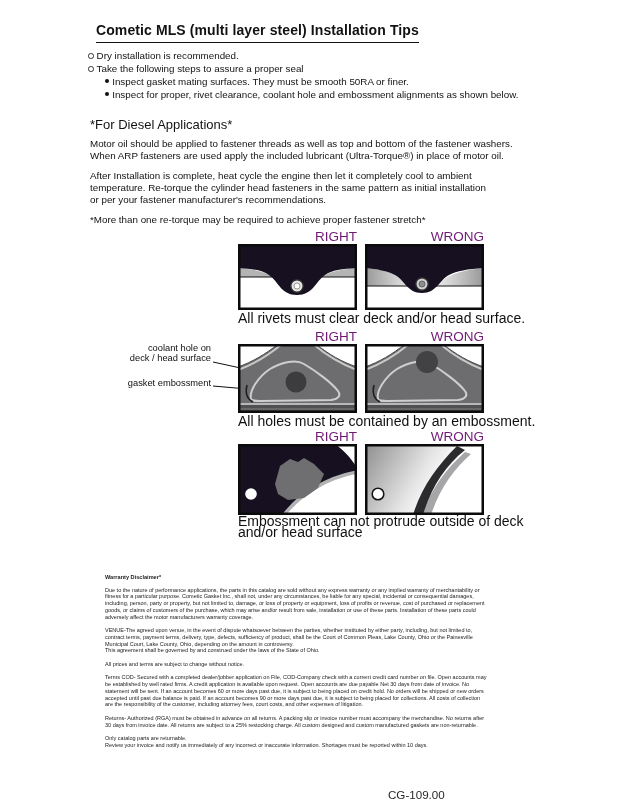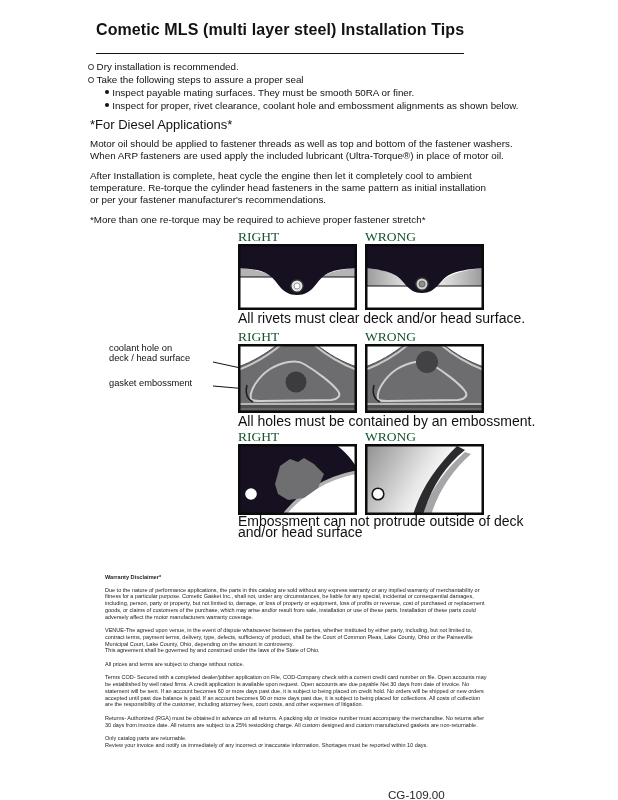--- a/index.html
+++ b/index.html
@@ -1,36 +1,36 @@
 <!DOCTYPE html>
 <html><head>
 <meta charset="utf-8">
 <style>
   html,body{margin:0;padding:0;background:#ffffff;}
   .page{position:relative;width:618px;height:800px;background:#ffffff;overflow:hidden;
         font-family:"Liberation Sans","DejaVu Sans",sans-serif;color:#121212;}
   
   #tips{position:absolute;left:88px;top:21px;width:470px;}
-  #tips h1{font-size:16px;font-weight:bold;margin:0 0 6px 8px;display:inline-block;
-           border-bottom:1.6px solid #111;padding-bottom:14px;letter-spacing:.1px;}
+  #tips h1{font-size:14px;font-weight:bold;margin:0 0 6px 8px;display:inline-block;
+           border-bottom:1.6px solid #111;padding-bottom:4px;letter-spacing:.1px;}
   .brow{display:flex;align-items:flex-start;line-height:13px;font-size:9.8px;}
   .marker-o{flex:0 0 auto;width:3.6px;height:3.6px;border:1.1px solid #333;border-radius:50%;
             margin:4px 3px 0 0;}
   .marker-f{flex:0 0 auto;width:4.2px;height:4.2px;background:#111;border-radius:50%;
             margin:4px 3px 0 0;}
   .sub{margin-left:17px;}
   
   #diesel{position:absolute;left:90px;top:117px;width:465px;}
   #diesel h2{font-size:13px;font-weight:normal;margin:0 0 6px 0;}
   #diesel p{font-size:9.8px;line-height:12.2px;margin:0 0 7.5px 0;white-space:pre-line;}
   
-  .dlabel{position:absolute;width:119px;text-align:left;font-size:13.5px;color:#14532d;font-family:Liberation Serif, serif;}
+  .dlabel{position:absolute;width:119px;text-align:right;font-size:13.5px;color:#701a75;}
   .dbox{position:absolute;}
   .dcap{position:absolute;left:238px;font-size:14px;line-height:10.6px;color:#101010;white-space:pre-line;}
-  .anno{position:absolute;width:102px;text-align:left;font-size:9.3px;line-height:9.6px;
+  .anno{position:absolute;width:102px;text-align:right;font-size:9.3px;line-height:9.6px;
         color:#101010;white-space:pre-line;}
   
   #legal{position:absolute;left:105px;top:574px;width:452px;color:#1b1b1b;}
   #legal h3{font-size:5.6px;font-weight:bold;margin:0 0 6.5px 0;}
   #legal p{font-size:5.5px;line-height:6.8px;margin:0 0 6.6px 0;white-space:pre-line;}
   
   #footer{position:absolute;left:388px;top:788px;font-size:11.6px;color:#272727;}
 </style>
 </head>
 <body>
@@ -42,21 +42,21 @@
     <div class="brow">
       <span class="marker-o"></span>
       <span>Dry installation is recommended.</span>
     </div>
     <div class="brow">
       <span class="marker-o"></span>
       <span>Take the following steps to assure a proper seal</span>
     </div>
     <div class="brow sub">
       <span class="marker-f"></span>
-      <span>Inspect payable mating surfaces.  They must be smooth 50RA or finer.</span>
+      <span>Inspect gasket mating surfaces.  They must be smooth 50RA or finer.</span>
     </div>
     <div class="brow sub">
       <span class="marker-f"></span>
       <span>Inspect for proper, rivet clearance, coolant hole and embossment alignments as shown below.</span>
     </div>
   </section>
 
   <section id="diesel">
     <h2>*For Diesel Applications*</h2>
     <p>Motor oil should be applied to fastener threads as well as top and bottom of the fastener washers.

